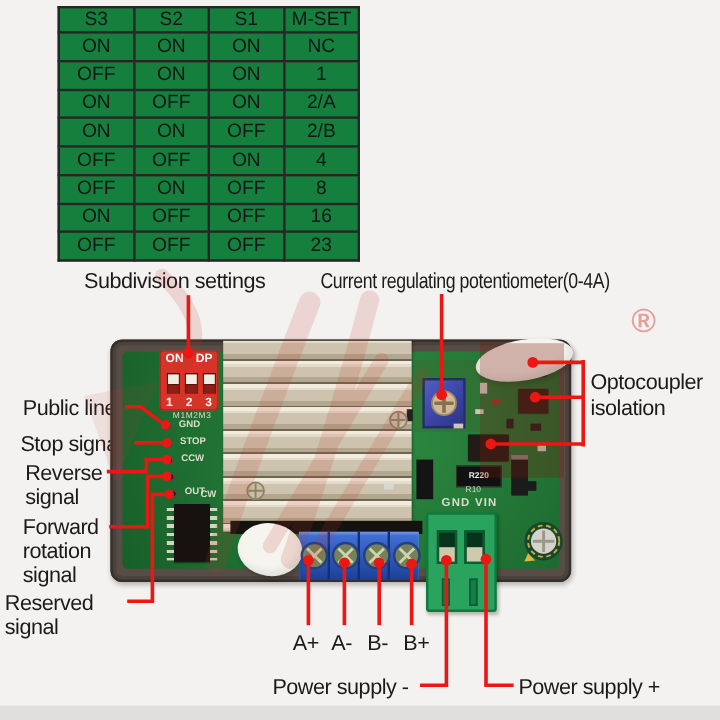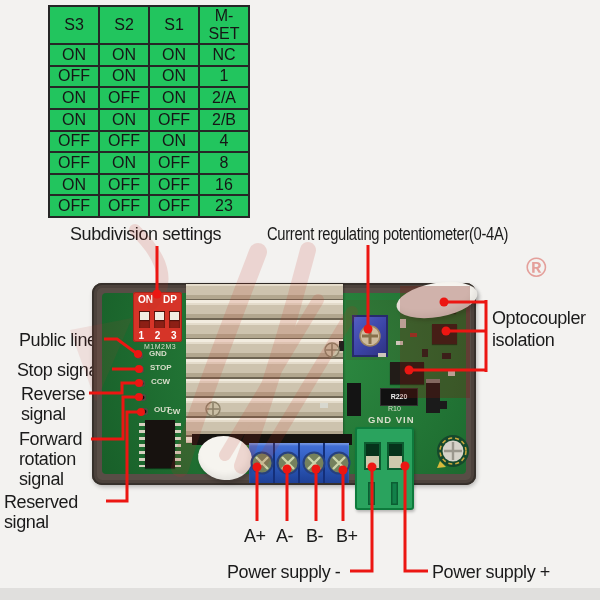--- a/index.html
+++ b/index.html
@@ -4,22 +4,22 @@
 <style>
   html,body{margin:0;padding:0;}
   .stage{
     position:relative;width:600px;height:600px;overflow:hidden;
     background:#f3f2f0;
     font-family:"Liberation Sans",sans-serif;
     color:#191919;
   }
   
   .subdiv-table{
-    position:absolute;left:48px;top:5px;width:202px;height:213px;
-    border-collapse:collapse;table-layout:fixed;background:#22c55e;
+    position:absolute;left:48px;top:5px;width:252px;height:213px;
+    border-collapse:collapse;table-layout:fixed;background:#15803d;
   }
   .subdiv-table th,.subdiv-table td{
     border:2px solid #262626;text-align:center;vertical-align:middle;
     font-size:16px;font-weight:400;color:#161616;height:19px;padding:0;
     font-family:"Liberation Sans",sans-serif;
   }
   
   .lbl{
     position:absolute;font-size:18px;line-height:20px;letter-spacing:-0.4px;
     color:#1b1b1b;white-space:nowrap;

